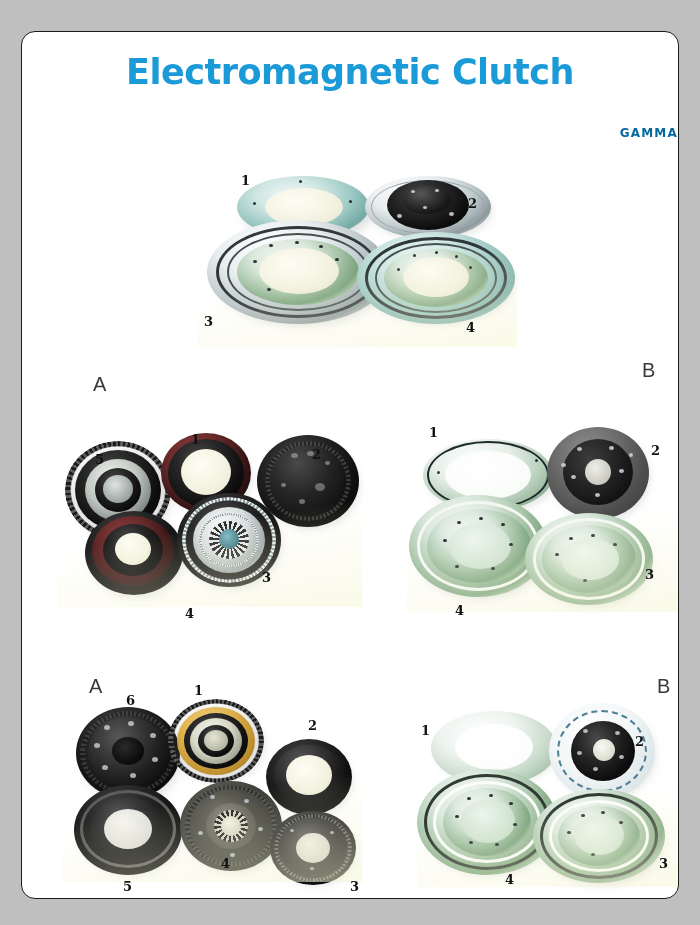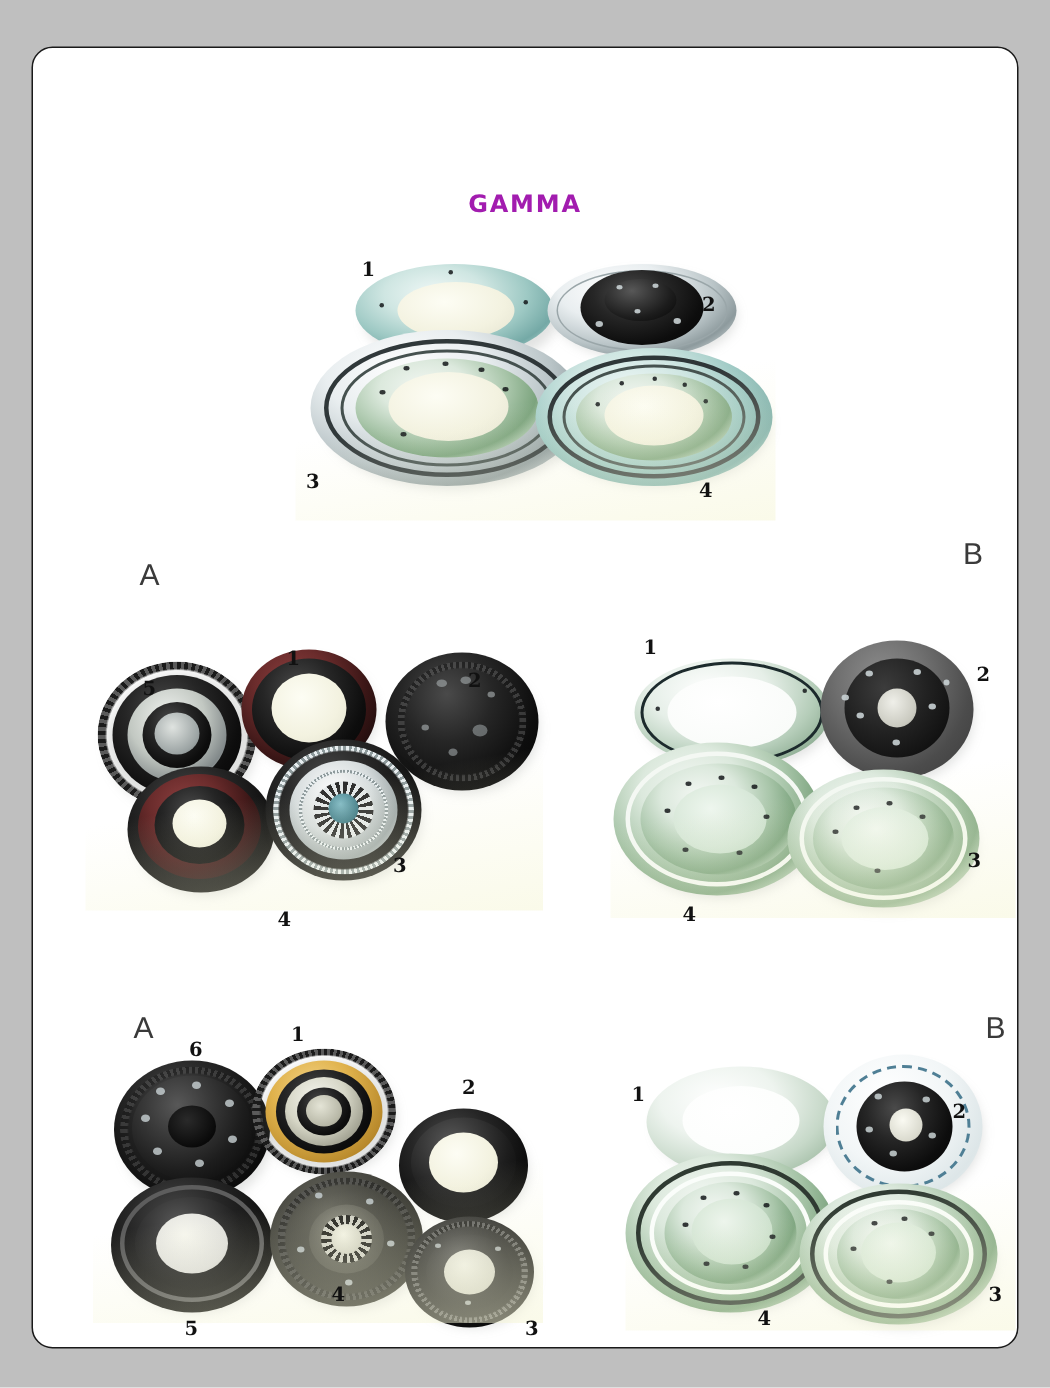--- a/index.html
+++ b/index.html
@@ -21,23 +21,23 @@
   }
   .title{
     position:absolute;left:0;top:20px;width:100%;
     text-align:center;
     font-size:35px;font-weight:bold;
     letter-spacing:-0.5px;
     color:#1b9ad8;
     font-family:"DejaVu Sans", sans-serif;
   }
   .section-head{
-    position:absolute;width:100%;text-align:center;
-    font-size:16px;font-weight:bold;
-    color:#a21caf;letter-spacing:1.2px;
+    position:absolute;width:100%;text-align:right;
+    font-size:12px;font-weight:bold;
+    color:#0369a1;letter-spacing:1.2px;
     font-family:"DejaVu Sans", sans-serif;
   }
   .sec-gamma{top:94px;}
   .sec-gtm{top:333px;}
   .sec-gtx{top:595px;}
 
   .panel{position:absolute;}
   .ab-label{
     position:absolute;
     font-size:20px;color:#3a3a3a;
@@ -141,20 +141,21 @@
     position:absolute;
     background:linear-gradient(170deg, rgba(255,255,250,0) 55%, rgba(246,246,215,.55) 100%);
     pointer-events:none;
   }
 </style>
 </head>
 <body>
 
 <div class="page">
 
+  <div class="title">Electromagnetic Clutch</div>
 
   <div class="section-head sec-gamma">GAMMA</div>
 
   <div class="panel" style="left:175px;top:130px;width:320px;height:185px;">
 
     <div class="part" style="left:40px;top:14px;width:132px;height:66px;">
       <div class="shadow" style="left:6px;top:8px;width:128px;height:60px;"></div>
       <div class="ring teal" style="left:0;top:0;width:132px;height:62px;"></div>
       <div class="bore-light" style="left:28px;top:12px;width:78px;height:38px;"></div>
       <div class="hole" style="left:16px;top:26px;width:3px;height:3px;"></div>

